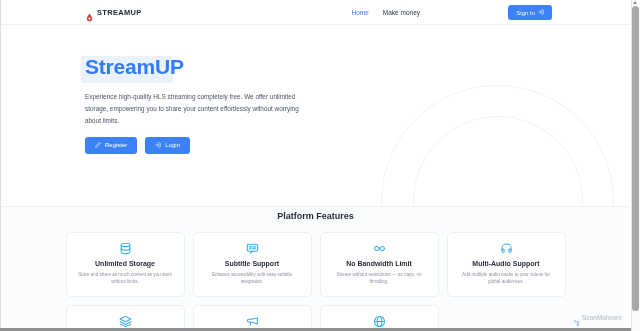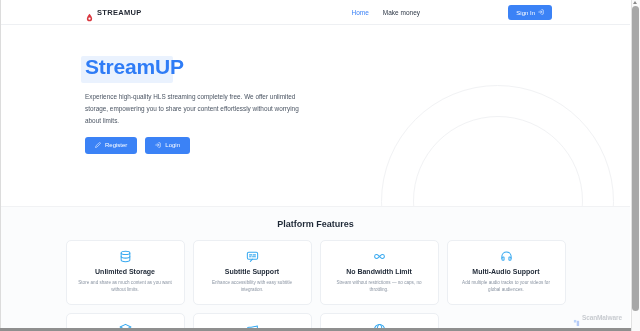--- a/index.html
+++ b/index.html
@@ -89,21 +89,21 @@
   }
 
   
   .features {
     position:absolute; left:1px; top:206px; right:10px; bottom:0;
     background:#fbfcfd;
     border-top:1px solid #f1f2f4;
     overflow:hidden;
   }
   .features-title {
-    text-align:center; margin-top:12px;
+    text-align:center; margin-top:4px;
     font-size:9px; font-weight:bold; color:#1f2937;
   }
   .card-grid {
     margin:11px auto 0; width:500px;
     display:grid; grid-template-columns:repeat(4, 1fr); gap:8px;
   }
   .card {
     background:#ffffff; border:1px solid #eceff3;
     border-radius:5px; padding:9px 8px 10px;
     text-align:center; min-height:57px;

